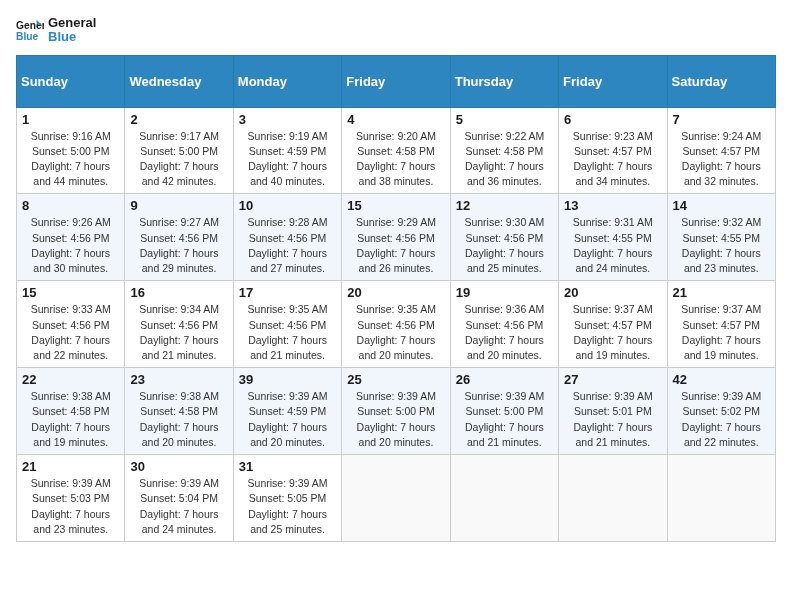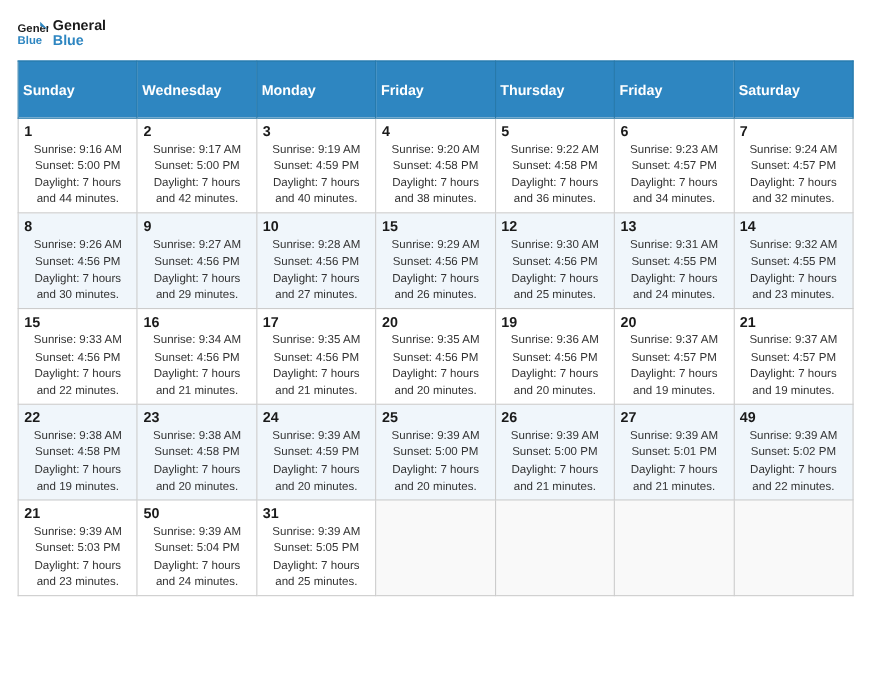--- a/index.html
+++ b/index.html
@@ -202,47 +202,47 @@
       <tr>
         <td>
           <span class="day-num">22</span>
           <div class="day-info">Sunrise: 9:38 AM<br>Sunset: 4:58 PM<br>Daylight: 7 hours<br>and 19 minutes.</div>
         </td>
         <td>
           <span class="day-num">23</span>
           <div class="day-info">Sunrise: 9:38 AM<br>Sunset: 4:58 PM<br>Daylight: 7 hours<br>and 20 minutes.</div>
         </td>
         <td>
-          <span class="day-num">24</span>
+          <span class="day-num">39</span>
           <div class="day-info">Sunrise: 9:39 AM<br>Sunset: 4:59 PM<br>Daylight: 7 hours<br>and 20 minutes.</div>
         </td>
         <td>
           <span class="day-num">25</span>
           <div class="day-info">Sunrise: 9:39 AM<br>Sunset: 5:00 PM<br>Daylight: 7 hours<br>and 20 minutes.</div>
         </td>
         <td>
           <span class="day-num">26</span>
           <div class="day-info">Sunrise: 9:39 AM<br>Sunset: 5:00 PM<br>Daylight: 7 hours<br>and 21 minutes.</div>
         </td>
         <td>
           <span class="day-num">27</span>
           <div class="day-info">Sunrise: 9:39 AM<br>Sunset: 5:01 PM<br>Daylight: 7 hours<br>and 21 minutes.</div>
         </td>
         <td>
-          <span class="day-num">49</span>
+          <span class="day-num">42</span>
           <div class="day-info">Sunrise: 9:39 AM<br>Sunset: 5:02 PM<br>Daylight: 7 hours<br>and 22 minutes.</div>
         </td>
       </tr>
       <tr>
         <td>
           <span class="day-num">21</span>
           <div class="day-info">Sunrise: 9:39 AM<br>Sunset: 5:03 PM<br>Daylight: 7 hours<br>and 23 minutes.</div>
         </td>
         <td>
-          <span class="day-num">50</span>
+          <span class="day-num">30</span>
           <div class="day-info">Sunrise: 9:39 AM<br>Sunset: 5:04 PM<br>Daylight: 7 hours<br>and 24 minutes.</div>
         </td>
         <td>
           <span class="day-num">31</span>
           <div class="day-info">Sunrise: 9:39 AM<br>Sunset: 5:05 PM<br>Daylight: 7 hours<br>and 25 minutes.</div>
         </td>
         <td class="empty-cell"></td>
         <td class="empty-cell"></td>
         <td class="empty-cell"></td>
         <td class="empty-cell"></td>

